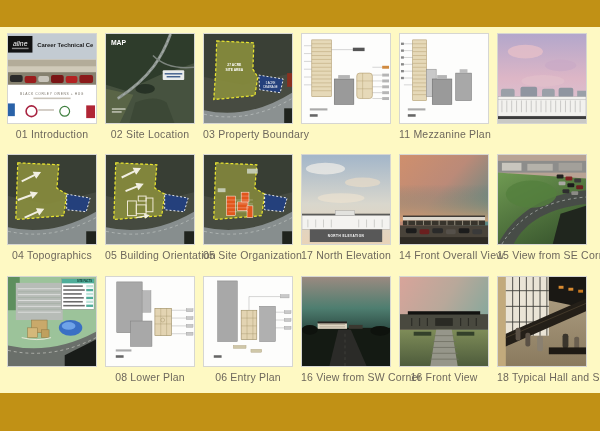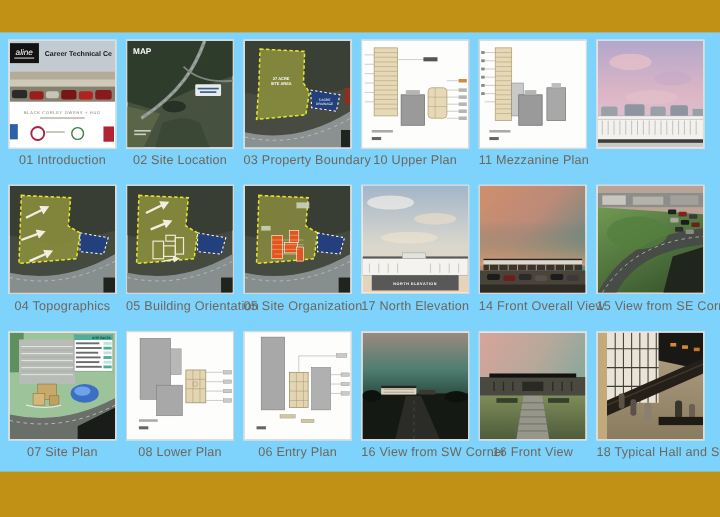--- a/index.html
+++ b/index.html
@@ -1,17 +1,17 @@
 <!DOCTYPE html>
 <html><head>
 <meta charset="utf-8">
 <style>
   html,body{margin:0;padding:0;}
   .page{
-    position:relative;width:600px;height:431px;background:#7dd3fc;
+    position:relative;width:600px;height:431px;background:#fef9c3;
     font-family:"Liberation Sans",sans-serif;overflow:hidden;
   }
   .accent-bar{position:absolute;left:0;width:600px;background:#c19115;}
   .accent-top{top:0;height:27px;}
   .accent-bottom{top:393px;height:38px;}
   .gallery{
     position:absolute;left:7px;top:33px;
     display:grid;grid-template-columns:repeat(6,90px);column-gap:8px;
     grid-template-rows:121px 122px 115px;
   }
@@ -124,21 +124,20 @@
           <rect x="82" y="32.5" width="7" height="3" fill="#d08a40"></rect>
           <rect x="82" y="40.5" width="7" height="3" fill="#b5b5b5"></rect>
           <rect x="82" y="46.5" width="7" height="3" fill="#b5b5b5"></rect>
           <rect x="82" y="52.5" width="7" height="3" fill="#b5b5b5"></rect>
           <rect x="82" y="58.5" width="7" height="3" fill="#b5b5b5"></rect>
           <rect x="82" y="64.5" width="7" height="3" fill="#b5b5b5"></rect>
           <rect x="8" y="76" width="18" height="2.2" fill="#aaa"></rect>
           <rect x="8" y="82" width="8" height="2.6" fill="#666"></rect>
         </svg>
       </div>
-      <figcaption class="cap">10 Upper Plan</figcaption>
     </figure>
 
     <figure>
       <div class="thumb">
         <svg viewBox="0 0 90 91">
           <rect width="90" height="91" fill="#fdfdfc"></rect>
           <rect x="13" y="6" width="14" height="62" fill="#e6d9b8" stroke="#b09a6a" stroke-width="0.6"></rect>
           <path d="M13 10H27M13 14H27M13 18H27M13 22H27M13 26H27M13 30H27M13 34H27M13 38H27M13 42H27M13 46H27M13 50H27M13 54H27M13 58H27M13 62H27" stroke="#b09a6a" stroke-width="0.45"></path>
           <path d="M4 10H13M4 17H13M4 24H13M4 31H13M4 38H13M4 45H13M4 52H13" stroke="#999" stroke-width="0.4"></path>
           <rect x="1" y="8.8" width="3" height="2.4" fill="#888"></rect>
@@ -392,21 +391,20 @@
               <rect x="80" y="16.2" width="7" height="2.4" fill="#bfe3da"></rect>
             <rect x="56.5" y="20.5" width="21" height="1.6" fill="#6a6a6a"></rect>
               <rect x="80" y="20.2" width="7" height="2.4" fill="#4fae9a"></rect>
             <rect x="56.5" y="24.5" width="20" height="1.6" fill="#6a6a6a"></rect>
               <rect x="80" y="24.2" width="7" height="2.4" fill="#bfe3da"></rect>
             <rect x="56.5" y="28.5" width="22" height="1.6" fill="#6a6a6a"></rect>
               <rect x="80" y="28.2" width="7" height="2.4" fill="#4fae9a"></rect>
           </g>
         </svg>
       </div>
-      <figcaption class="cap">07 Site Plan</figcaption>
     </figure>
 
     <figure>
       <div class="thumb">
         <svg viewBox="0 0 90 91">
           <rect width="90" height="91" fill="#fdfdfc"></rect>
           <rect x="11" y="5" width="26" height="52" fill="#a8a8a8" stroke="#7e7e7e" stroke-width="0.5"></rect>
           <rect x="25" y="45" width="22" height="26" fill="#a8a8a8" stroke="#7e7e7e" stroke-width="0.5"></rect>
           <rect x="37" y="14" width="9" height="22" fill="#b8b8b8" stroke="#8a8a8a" stroke-width="0.4"></rect>
           <rect x="50" y="32" width="17" height="28" fill="#e3d4b2" stroke="#9a8a60" stroke-width="0.6"></rect>

